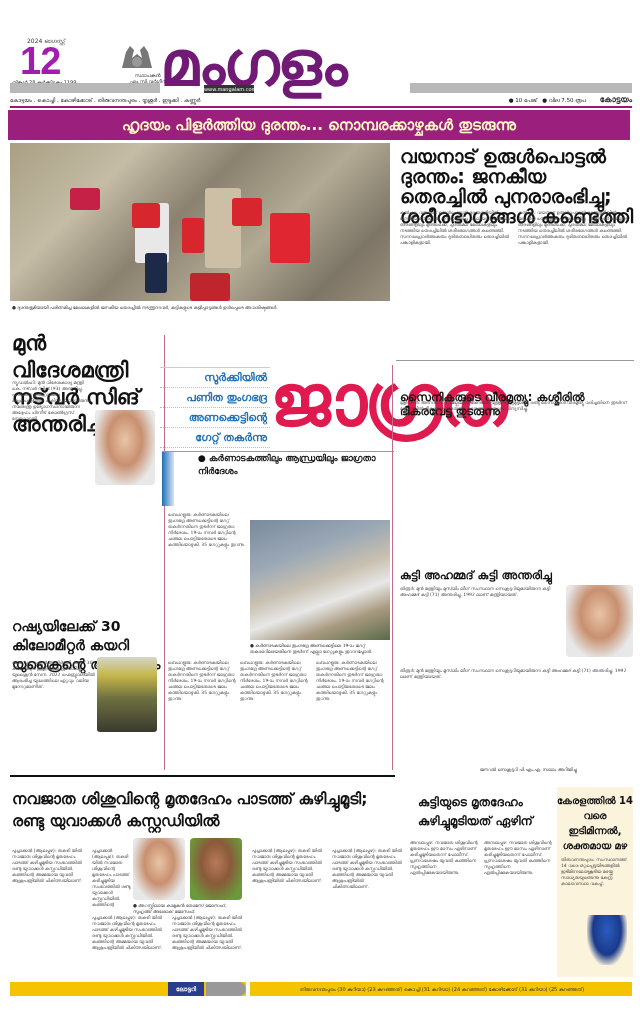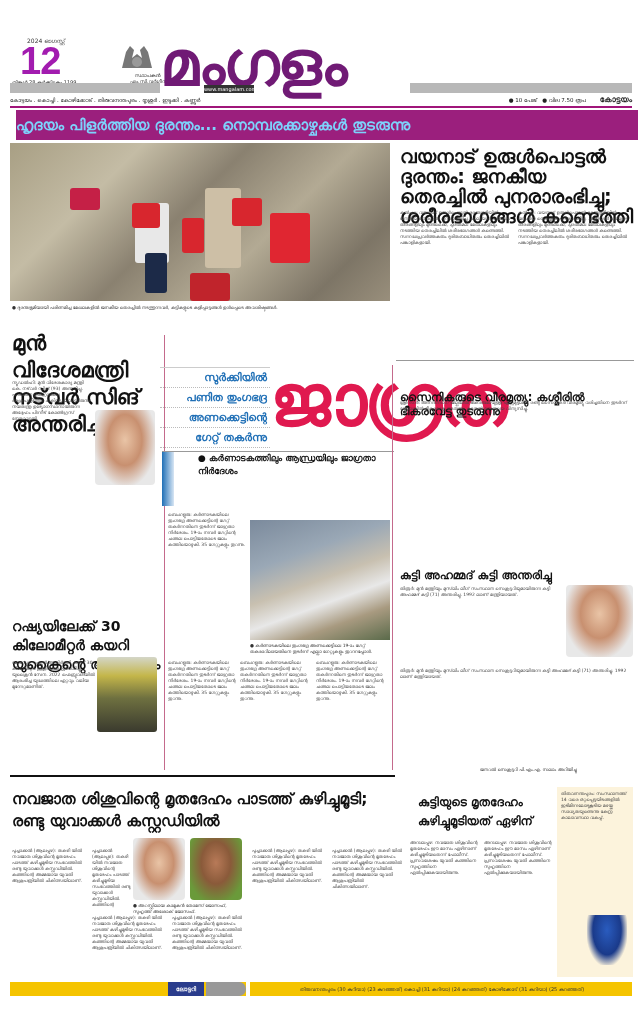--- a/index.html
+++ b/index.html
@@ -11,21 +11,21 @@
 .emblem{left:118px;top:40px;width:38px;height:32px}
 .emblem-cap{left:130px;top:72px;font-size:5px;color:#333;text-align:center;width:35px;line-height:6px}
 .masthead{left:160px;top:30px;font-size:62px;font-weight:bold;color:#701a75;font-family:Liberation Sans, sans-serif;line-height:68px;letter-spacing:-2px}
 .grey-bar{left:10px;top:83px;width:622px;height:10px;background:#b8b8b8}
 .url-box{left:204px;top:85px;width:50px;height:8px;background:#333;color:#fff;font-size:5px;text-align:center;line-height:8px}
 .mast-mask{left:160px;top:83px;width:250px;height:10px;background:#fff}
 .url-bar{left:10px;top:94px;width:622px;height:12px;font-size:5.5px;color:#222;line-height:12px}
 .url-bar .right{position:absolute;right:0;top:0}
 .edition{font-weight:bold;font-size:8px;margin-left:12px}
 .top-rule{left:10px;top:106px;width:622px;height:2px;background:#a0157a}
-.banner{left:16px;top:110px;width:622px;height:30px;background:#9b1f7d;color:#7dd3fc;font-size:15px;font-weight:bold;text-align:left;line-height:30px}
+.banner{left:8px;top:110px;width:622px;height:30px;background:#9b1f7d;color:#fef9c3;font-size:15px;font-weight:bold;text-align:center;line-height:30px}
 .photo1{left:10px;top:143px;width:380px;height:158px;background:linear-gradient(135deg,#a89f84 0%,#c4bca5 25%,#8a8170 45%,#b3aa94 65%,#7d7566 85%,#998f7c 100%)}
 .photo1 .p{position:absolute;border-radius:3px}
 .cap{font-size:4.5px;color:#333;line-height:6px}
 .h-right1{left:400px;top:146px;width:235px;font-size:19px;font-weight:bold;line-height:20px}
 .textcol{font-size:4.5px;line-height:6px;color:#444;overflow:hidden}
 .vrule{background:#c46a8c;width:1px}
 .hrule{height:1px;background:#999}
 .h-big{font-weight:bold}
 .sub-box{left:160px;top:367px;width:110px;height:77px;border-top:1px solid #ccc}
 .sub-box div{font-size:11px;font-weight:bold;color:#1f6fb6;text-align:right;line-height:19px;border-bottom:1px dotted #bbb;padding-right:3px}
@@ -143,20 +143,21 @@
 <div class="abs textcol" style="left:172px;top:915px;width:78px;height:65px">പൂച്ചാക്കൽ (ആലപ്പുഴ): തകഴി യിൽ നവജാത ശിശുവിന്റെ മൃതദേഹം പാടത്ത് കുഴിച്ചുമൂടിയ സംഭവത്തിൽ രണ്ടു യുവാക്കൾ കസ്റ്റഡിയിൽ. കുഞ്ഞിന്റെ അമ്മയായ യുവതി ആശുപത്രിയിൽ ചികിത്സയിലാണ്.</div>
 <div class="abs textcol" style="left:252px;top:848px;width:78px;height:130px">പൂച്ചാക്കൽ (ആലപ്പുഴ): തകഴി യിൽ നവജാത ശിശുവിന്റെ മൃതദേഹം പാടത്ത് കുഴിച്ചുമൂടിയ സംഭവത്തിൽ രണ്ടു യുവാക്കൾ കസ്റ്റഡിയിൽ. കുഞ്ഞിന്റെ അമ്മയായ യുവതി ആശുപത്രിയിൽ ചികിത്സയിലാണ്.</div>
 <div class="abs textcol" style="left:332px;top:848px;width:70px;height:130px">പൂച്ചാക്കൽ (ആലപ്പുഴ): തകഴി യിൽ നവജാത ശിശുവിന്റെ മൃതദേഹം പാടത്ത് കുഴിച്ചുമൂടിയ സംഭവത്തിൽ രണ്ടു യുവാക്കൾ കസ്റ്റഡിയിൽ. കുഞ്ഞിന്റെ അമ്മയായ യുവതി ആശുപത്രിയിൽ ചികിത്സയിലാണ്.</div>
 
 <div class="abs kutty-box"></div>
 <div class="abs h-big" style="left:418px;top:793px;width:130px;font-size:12px;line-height:19px">കുട്ടിയുടെ മൃതദേഹം കുഴിച്ചുമൂടിയത് ഏഴിന്</div>
 <div class="abs textcol" style="left:410px;top:840px;width:70px;height:138px">അമ്പലപ്പുഴ: നവജാത ശിശുവിന്റെ മൃതദേഹം ഈ മാസം ഏഴിനാണ് കുഴിച്ചുമൂടിയതെന്ന് പോലീസ്. പ്രസവശേഷം യുവതി കുഞ്ഞിനെ സുഹൃത്തിനെ ഏൽപ്പിക്കുകയായിരുന്നു.</div>
 <div class="abs textcol" style="left:484px;top:840px;width:70px;height:138px">അമ്പലപ്പുഴ: നവജാത ശിശുവിന്റെ മൃതദേഹം ഈ മാസം ഏഴിനാണ് കുഴിച്ചുമൂടിയതെന്ന് പോലീസ്. പ്രസവശേഷം യുവതി കുഞ്ഞിനെ സുഹൃത്തിനെ ഏൽപ്പിക്കുകയായിരുന്നു.</div>
 
 <div class="abs rain-box">
+  <div class="h">കേരളത്തിൽ 14 വരെ ഇടിമിന്നൽ, ശക്തമായ മഴ</div>
   <div class="textcol" style="padding:4px;height:60px">തിരുവനന്തപുരം: സംസ്ഥാനത്ത് 14 വരെ ഒറ്റപ്പെട്ടയിടങ്ങളിൽ ഇടിമിന്നലോടുകൂടിയ മഴയ്ക്കു സാധ്യതയുണ്ടെന്നു കേന്ദ്ര കാലാവസ്ഥാ വകുപ്പ്.</div>
   <div style="position:absolute;left:30px;top:128px;width:40px;height:50px;background:radial-gradient(ellipse at 50% 30%,#2a5cbf 0%,#1a3a8a 50%,#fcf3dc 75%)"></div>
 </div>
 
 <div class="abs footer"></div>
 <div class="abs footer-badge">ലോട്ടറി</div>
 <div class="abs footer-grey"></div>
 <div class="abs footer-gap"></div>
 <div class="abs footer-text">തിരുവനന്തപുരം (30 കുറിയാ) (23 കുറഞ്ഞത്)   കൊച്ചി (31 കുറിയാ) (24 കുറഞ്ഞത്)   കോഴിക്കോട് (31 കുറിയാ) (25 കുറഞ്ഞത്)</div>
 

